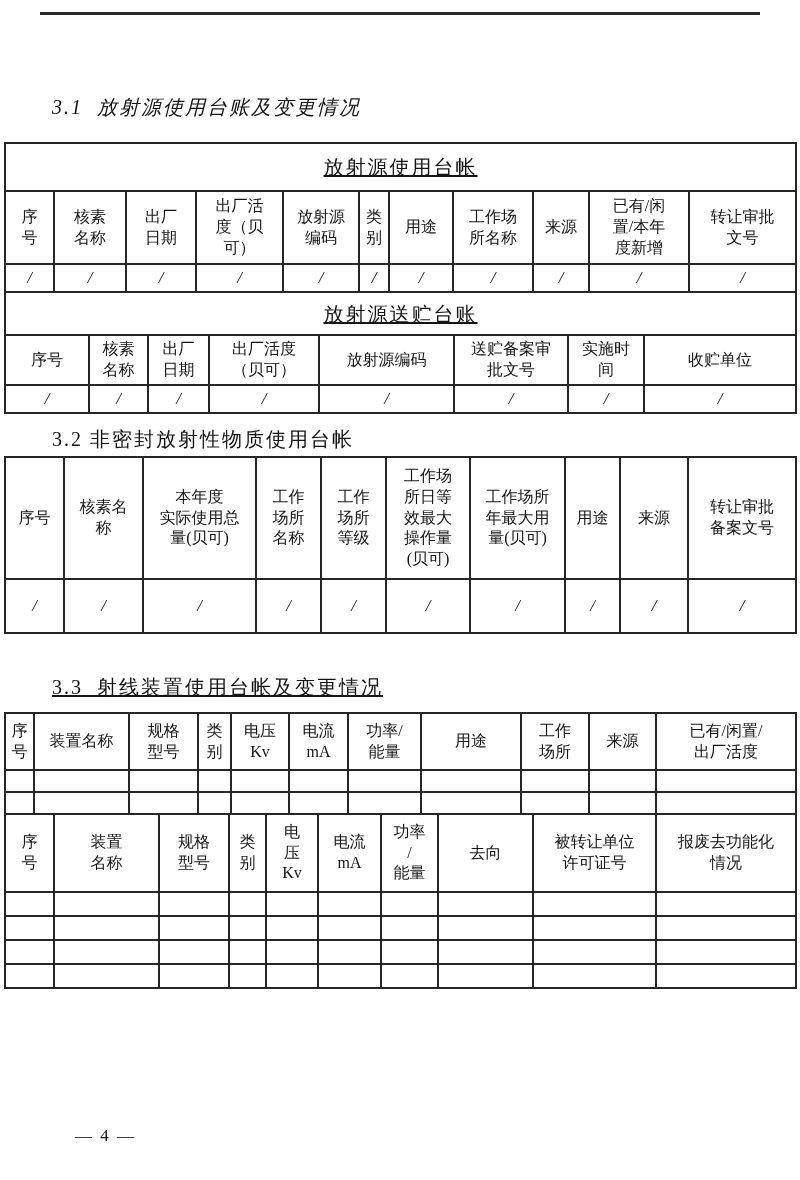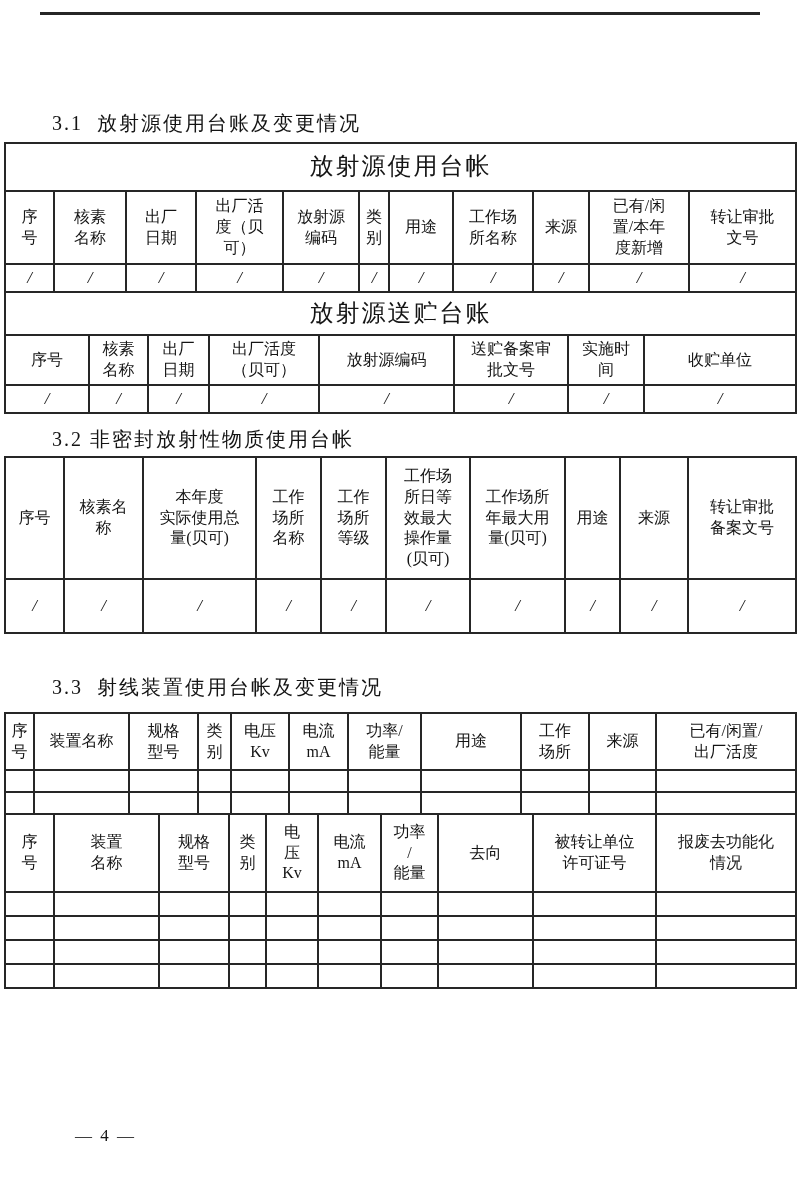--- a/index.html
+++ b/index.html
@@ -26,23 +26,23 @@
     letter-spacing: 3px;
     white-space: pre;
   }
   .sec-heading {
     position: absolute;
     left: 52px;
     font-size: 20px;
     letter-spacing: 2px;
     white-space: pre;
   }
-  #heading-31 { top: 110px; }
+  #heading-31 { top: 94px; font-style: italic; }
   #heading-32 { top: 426px; }
-  #heading-33 { top: 674px; }
+  #heading-33 { top: 674px; text-decoration: underline; }
 
   .tbl-wrap { position: absolute; left: 4px; width: 792px; }
   #table-group-a { top: 142px; }
   #table-group-b { top: 456px; }
   #table-group-c { top: 712px; }
 
   table {
     border-collapse: collapse;
     table-layout: fixed;
     width: 792px;
@@ -53,22 +53,23 @@
     text-align: center;
     vertical-align: middle;
     font-weight: normal;
     padding: 2px 3px;
     font-size: 16px;
     line-height: 1.3;
     white-space: pre-line;
     overflow: hidden;
   }
   .tbl-title td {
-    font-size: 24px;
+    font-size: 20px;
     letter-spacing: 2px;
+    text-decoration: underline;
   }
   .slash { font-size: 17px; font-style: italic; }
 
   .rA-title  { height: 48px; }
   .rA-head   { height: 73px; }
   .rA-data   { height: 28px; }
   .rA2-title { height: 43px; padding-left: 13px; }
   .rA2-head  { height: 50px; }
   .rA2-data  { height: 26px; }
   .rB-head   { height: 122px; }

